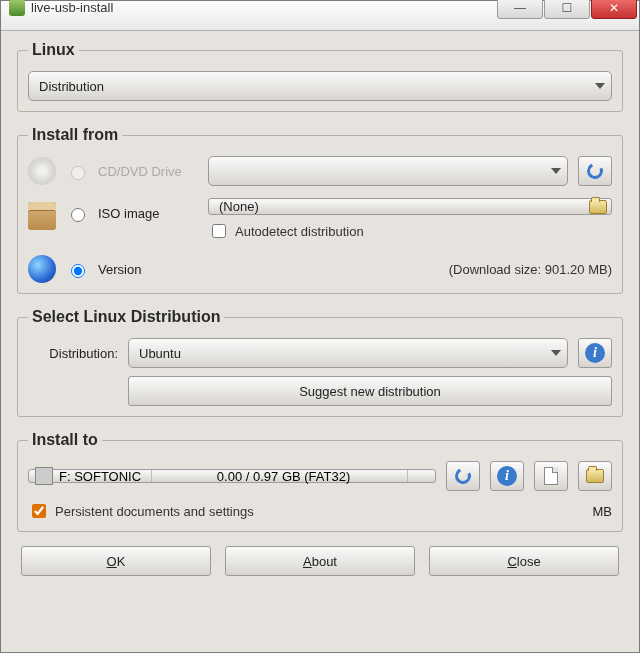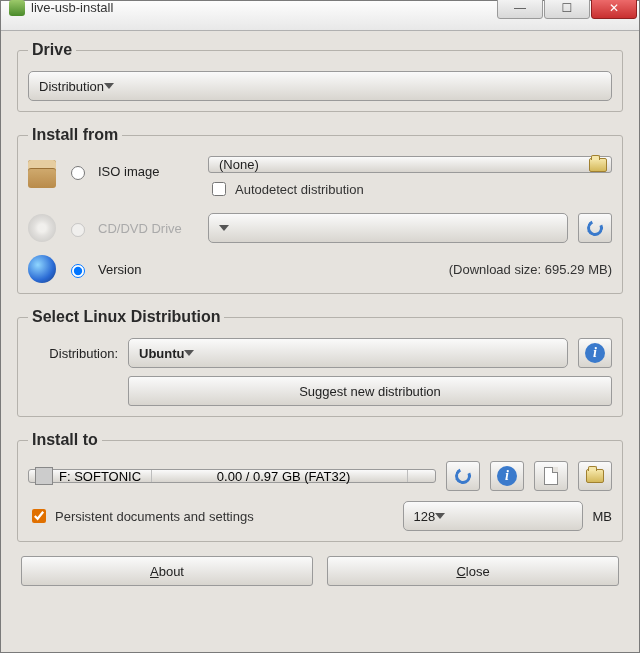--- a/index.html
+++ b/index.html
@@ -78,21 +78,21 @@
 }
 .combo {
   background: linear-gradient(#fafafa, #d8d5cf);
   border: 1px solid #9a9a9a;
   border-radius: 5px;
   height: 30px;
   display: flex;
   align-items: center;
   padding: 0 6px 0 10px;
   color: #222;
-  justify-content: flex-start;
+  justify-content: space-between;
 }
 .combo .arrow {
   width: 0; height: 0;
   border-left: 5px solid transparent;
   border-right: 5px solid transparent;
   border-top: 6px solid #555;
 }
 .row {
   display: flex;
   align-items: center;
@@ -271,73 +271,73 @@
     <div class="winbtns">
       <div class="winbtn">—</div>
       <div class="winbtn">☐</div>
       <div class="winbtn close">✕</div>
     </div>
   </div>
 
   <div class="content">
 
     <fieldset>
-      <legend>Drive</legend>
+      <legend>Linux</legend>
       <div class="combo">
         <span>Distribution</span>
         <span class="arrow"></span>
       </div>
     </fieldset>
 
     <fieldset>
       <legend>Install from</legend>
+
+      <div class="row" style="margin-bottom:12px;">
+        <div class="src-icon cd-icon"></div>
+        <input type="radio" name="src" disabled="" style="">
+        <span class="radio-label disabled" style="width:100px;">CD/DVD Drive</span>
+        <div class="combo disabled" style="flex:1;">
+          <span></span>
+          <span class="arrow"></span>
+        </div>
+        <div class="iconbtn">
+          <div class="refresh-glyph"></div>
+        </div>
+      </div>
 
       <div class="row" style="align-items:flex-start; margin-bottom:14px;">
         <div class="src-icon box-icon" style="margin-top:4px;"></div>
         <input type="radio" name="src" style="margin-top: 10px;">
         <span class="radio-label" style="width:100px; margin-top:8px;">ISO image</span>
         <div style="flex:1; display:flex; flex-direction:column; gap:6px;">
           <div class="filebox">
             <span>(None)</span>
             <div class="folder-glyph"></div>
           </div>
           <div class="check-row">
             <input type="checkbox" style="">
             <span>Autodetect distribution</span>
           </div>
         </div>
       </div>
 
-      <div class="row" style="margin-bottom:12px;">
-        <div class="src-icon cd-icon"></div>
-        <input type="radio" name="src" disabled="" style="">
-        <span class="radio-label disabled" style="width:100px;">CD/DVD Drive</span>
-        <div class="combo disabled" style="flex:1;">
-          <span></span>
-          <span class="arrow"></span>
-        </div>
-        <div class="iconbtn">
-          <div class="refresh-glyph"></div>
-        </div>
-      </div>
-
       <div class="row">
         <div class="src-icon globe-icon"></div>
         <input type="radio" name="src" checked="" style="">
         <span class="radio-label" style="width:100px;">Version</span>
         <div style="flex:1;"></div>
-        <span style="color:#333;">(Download size: 695.29 MB)</span>
+        <span style="color:#333;">(Download size: 901.20 MB)</span>
       </div>
     </fieldset>
 
     <fieldset>
       <legend>Select Linux Distribution</legend>
       <div class="row" style="margin-bottom:8px;">
         <span class="label-col">Distribution:</span>
-        <div class="combo" style="flex:1;font-weight:bold;">
+        <div class="combo" style="flex:1;">
           <span>Ubuntu</span>
           <span class="arrow"></span>
         </div>
         <div class="iconbtn">
           <div class="info-glyph">i</div>
         </div>
       </div>
       <div class="row">
         <span class="label-col"></span>
         <div class="btn">
@@ -368,30 +368,29 @@
         </div>
         <div class="iconbtn">
           <div class="folder-glyph"></div>
         </div>
       </div>
       <div class="row">
         <div class="check-row" style="flex:1;">
           <input type="checkbox" checked="" class="chk-orange" style="">
           <span>Persistent documents and settings</span>
         </div>
-        <div class="combo" style="width:180px;">
-          <span>128</span>
-          <span class="arrow"></span>
-        </div>
         <span style="color:#222;">MB</span>
       </div>
     </fieldset>
 
     <div class="bottom-row">
       <div class="btn">
+        <span><span class="underline-letter">O</span>K</span>
+      </div>
+      <div class="btn">
         <span><span class="underline-letter">A</span>bout</span>
       </div>
       <div class="btn">
         <span><span class="underline-letter">C</span>lose</span>
       </div>
     </div>
 
   </div>
 </div>
 

